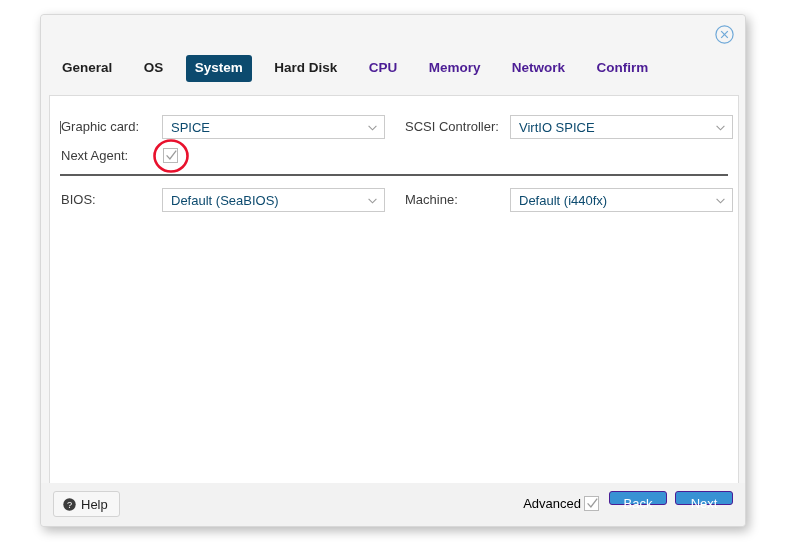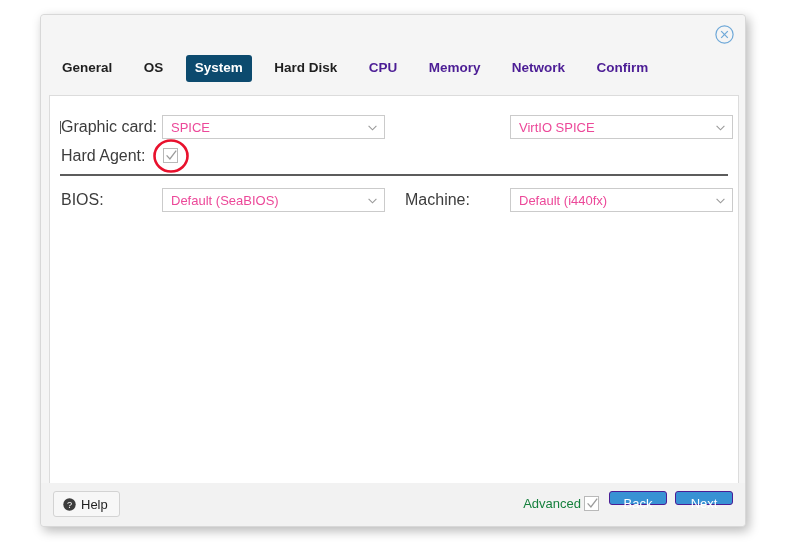--- a/index.html
+++ b/index.html
@@ -97,21 +97,21 @@
     left: 8px;
     top: 80px;
     width: 690px;
     height: 400px;
     background: #ffffff;
     border: 1px solid #dcdcdc;
     box-sizing: border-box;
   }
   .field-label {
     position: absolute;
-    font-size: 16px;
+    font-size: 13px;
     color: #3c3c3c;
     line-height: 24px;
     white-space: nowrap;
   }
 
   
   .caret {
     position: absolute;
     width: 1px;
     height: 13px;
@@ -126,21 +126,21 @@
     border: 1px solid #cbcbcb;
     box-sizing: border-box;
     cursor: pointer;
   }
   .select .val {
     position: absolute;
     left: 8px;
     top: 0;
     line-height: 23px;
     font-size: 13px;
-    color: #ec4899;
+    color: #0c4a6e;
     white-space: nowrap;
   }
   .select .chev {
     position: absolute;
     right: 7px;
     top: 9px;
     width: 9px;
     height: 6px;
   }
   .select .chev svg { display: block; }
@@ -206,21 +206,21 @@
     width: 13px;
     height: 13px;
     vertical-align: -2px;
     margin-right: 5px;
   }
   .adv-label {
     position: absolute;
     right: 164px;
     top: 9px;
     font-size: 13px;
-    color: #15803d;
+    color: #000000;
     line-height: 24px;
     white-space: nowrap;
   }
   .adv-check {
     position: absolute;
     right: 146px;
     top: 13px;
   }
   .btn-primary {
     position: absolute;
@@ -274,30 +274,31 @@
       <div class="field-label" style="left:11px; top:19px;">Graphic card:</div>
       <div class="select" style="left:112px; top:19px; width:223px;">
         <span class="val">SPICE</span>
         <span class="chev">
           <svg width="9" height="6" viewBox="0 0 9 6">
               <polyline points="0.6,0.8 4.5,4.8 8.4,0.8" fill="none" stroke="#9a9a9a" stroke-width="1.1"></polyline>
             </svg>
         </span>
       </div>
 
+      <div class="field-label" style="left:355px; top:19px;">SCSI Controller:</div>
       <div class="select" style="left:460px; top:19px; width:223px;">
         <span class="val">VirtIO SPICE</span>
         <span class="chev">
           <svg width="9" height="6" viewBox="0 0 9 6">
               <polyline points="0.6,0.8 4.5,4.8 8.4,0.8" fill="none" stroke="#9a9a9a" stroke-width="1.1"></polyline>
             </svg>
         </span>
       </div>
 
-      <div class="field-label" style="left:11px; top:48px;">Hard Agent:</div>
+      <div class="field-label" style="left:11px; top:48px;">Next Agent:</div>
       <div class="checkbox" style="left:113px; top:52px;">
         <svg width="13" height="13" viewBox="0 0 13 13">
           <polyline points="1.6,6.4 4.9,9.9 11.2,1.6" fill="none" stroke="#9b9b9b" stroke-width="1.3"></polyline>
         </svg>
       </div>
 
       <div class="annot-ellipse" style="left:101px; top:41px;">
         <svg width="40" height="38" viewBox="0 0 40 38">
           <ellipse cx="20" cy="19" rx="16.5" ry="15.5" fill="none" stroke="#e8112d" stroke-width="2.6"></ellipse>
         </svg>

